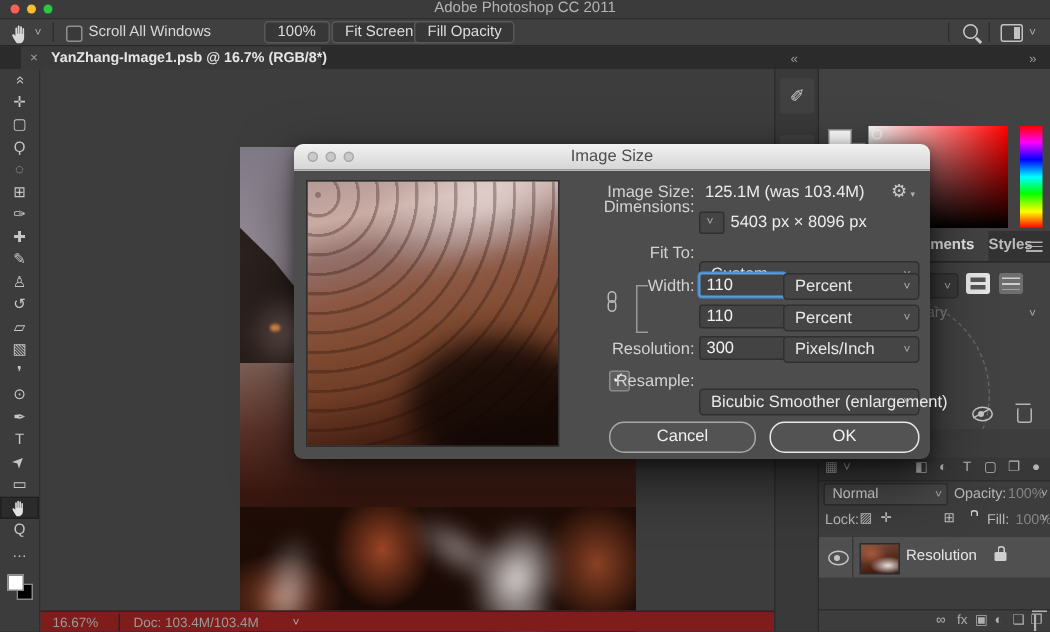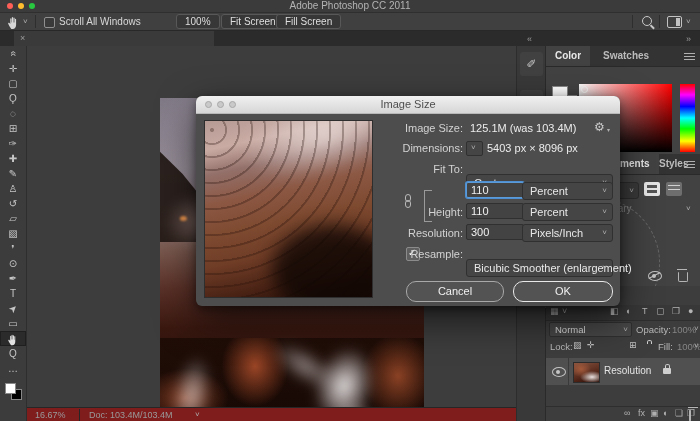--- a/index.html
+++ b/index.html
@@ -205,31 +205,32 @@
       <svg viewBox="0 0 14 16">
           <path fill="#d8d8d8" d="M4.6 15c-1-1.4-2.6-3.8-3.3-5.5-.3-.8.7-1.4 1.3-.8l.9 1V4.2c0-.9 1.3-.9 1.3 0V8h.4V2.9c0-.9 1.3-.9 1.3 0V8h.4V3.4c0-.9 1.3-.9 1.3 0v4.8h.4V4.6c0-.8 1.2-.8 1.2 0v6.1c0 2.4-1.3 4.3-3.6 4.3z"></path>
         </svg>
     </span>
     <span class="chev ob-chev">˅</span>
     <span class="ob-sep" style="left:35px"></span>
     <span class="ob-check"></span>
     <span class="ob-check-label">Scroll All Windows</span>
     <span class="ob-btn" style="left:176px">100%</span>
     <span class="ob-btn" style="left:221px">Fit Screen</span>
-    <span class="ob-btn" style="left:276px">Fill Screen</span>
+    <span class="ob-btn" style="left:276px">Fill Opacity</span>
     <span class="ob-sep" style="left:632px"></span>
     <span class="i-search"></span>
     <span class="ob-sep" style="left:659px"></span>
     <span class="i-ws"></span>
     <span class="chev ob-ws-chev">˅</span>
   </div>
 
   <div class="tabbar">
     <div class="doc-tab">
       <span class="x">×</span>
+      <span class="lbl">YanZhang-Image1.psb @ 16.7% (RGB/8*)</span>
     </div>
     <span class="dock-chev" style="left:527px">«</span>
     <span class="dock-chev" style="left:686px">»</span>
   </div>
 
   <div class="toolbar">
     <div id="toolbar-tools">
         <span class="tool" style="transform: rotate(90deg);">«</span>
         <span class="tool">✛</span>
         <span class="tool">▢</span>
@@ -284,25 +285,20 @@
   </div>
 
   <div class="dockstrip">
     <span class="ds-btn" style="top:6px">✐</span>
     <span class="ds-btn" style="top:44px">☼</span>
     <span class="ds-dots"></span>
   </div>
 
   <div class="panels">
 
-    <div class="ptabrow" style="top:0">
-      <span class="ptab active" style="left:0">Color</span>
-      <span class="ptab" style="left:48px">Swatches</span>
-      <span class="menu-icon"></span>
-    </div>
     <span class="fg-swatch"></span>
     <span class="bg-swatch"></span>
     <div class="color-field"></div>
     <span class="cf-marker"></span>
     <div class="hue-bar"></div>
 
     <div class="ptabrow" style="top:108px">
       <span class="ptab active" style="left:34px">Adjustments</span>
       <span class="ptab" style="left:104px">Styles</span>
       <span class="menu-icon"></span>
@@ -376,42 +372,42 @@
       <div class="pv-streak"></div>
       <div class="pv-dots"></div>
       <div class="pv-shadow"></div>
     </div>
 
     <span class="dlabel" style="top:26px">Image Size:</span>
     <span class="dvalue abs" style="left:274px;top:26px">125.1M (was 103.4M)</span>
     <span class="gear">⚙</span>
     <span class="gear-chev">▾</span>
 
-    <span class="dlabel" style="top:46px">Dimensions:</span>
+    <span class="dlabel" style="top:36px">Dimensions:</span>
     <span class="mini-dd">
         <span class="chev">˅</span>
       </span>
     <span class="dvalue abs" style="left:291px;top:46px">5403 px  ×  8096 px</span>
 
     <span class="dlabel" style="top:67px">Fit To:</span>
     <span class="dd wide" style="top:64px">
       <span class="val">Custom</span>
       <span class="chev">˅</span>
     </span>
 
     <span class="i-chain"></span>
     <span class="chain-bracket"></span>
 
+    <span class="dlabel" style="top:89px">Width:</span>
     <input class="din focused" style="top: 86px;" value="110">
     <span class="dd unit" style="top:86px">
       <span class="val">Percent</span>
       <span class="chev">˅</span>
     </span>
 
-    <span class="dlabel" style="top:110px">Height:</span>
     <input class="din" style="top: 107px;" value="110">
     <span class="dd unit" style="top:107px">
       <span class="val">Percent</span>
       <span class="chev">˅</span>
     </span>
 
     <span class="dlabel" style="top:131px">Resolution:</span>
     <input class="din" style="top: 128px;" value="300">
     <span class="dd unit" style="top:128px">
       <span class="val">Pixels/Inch</span>

